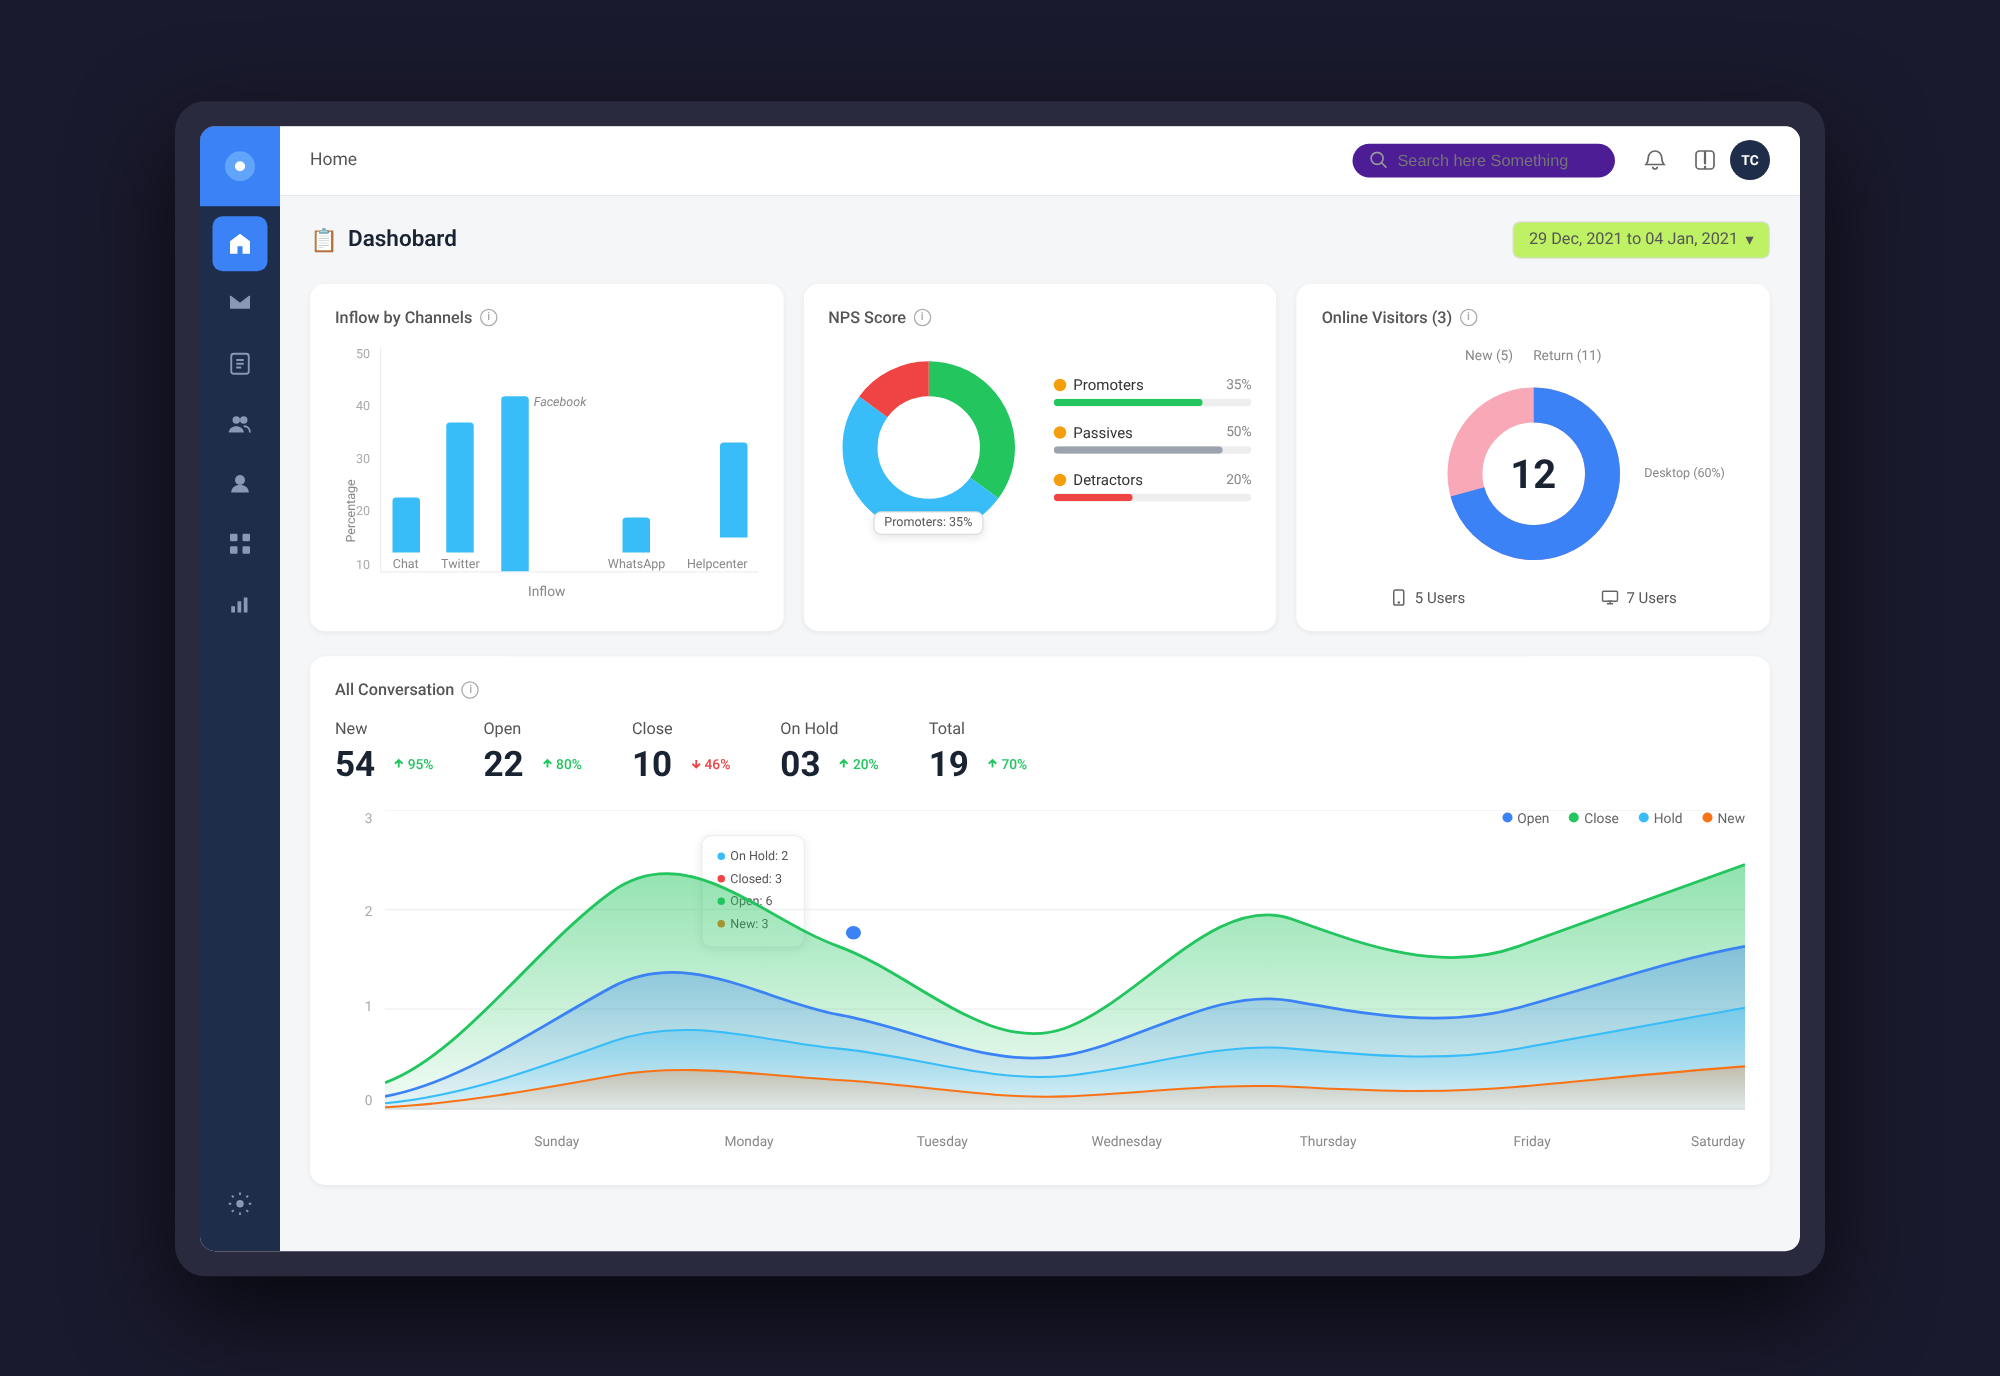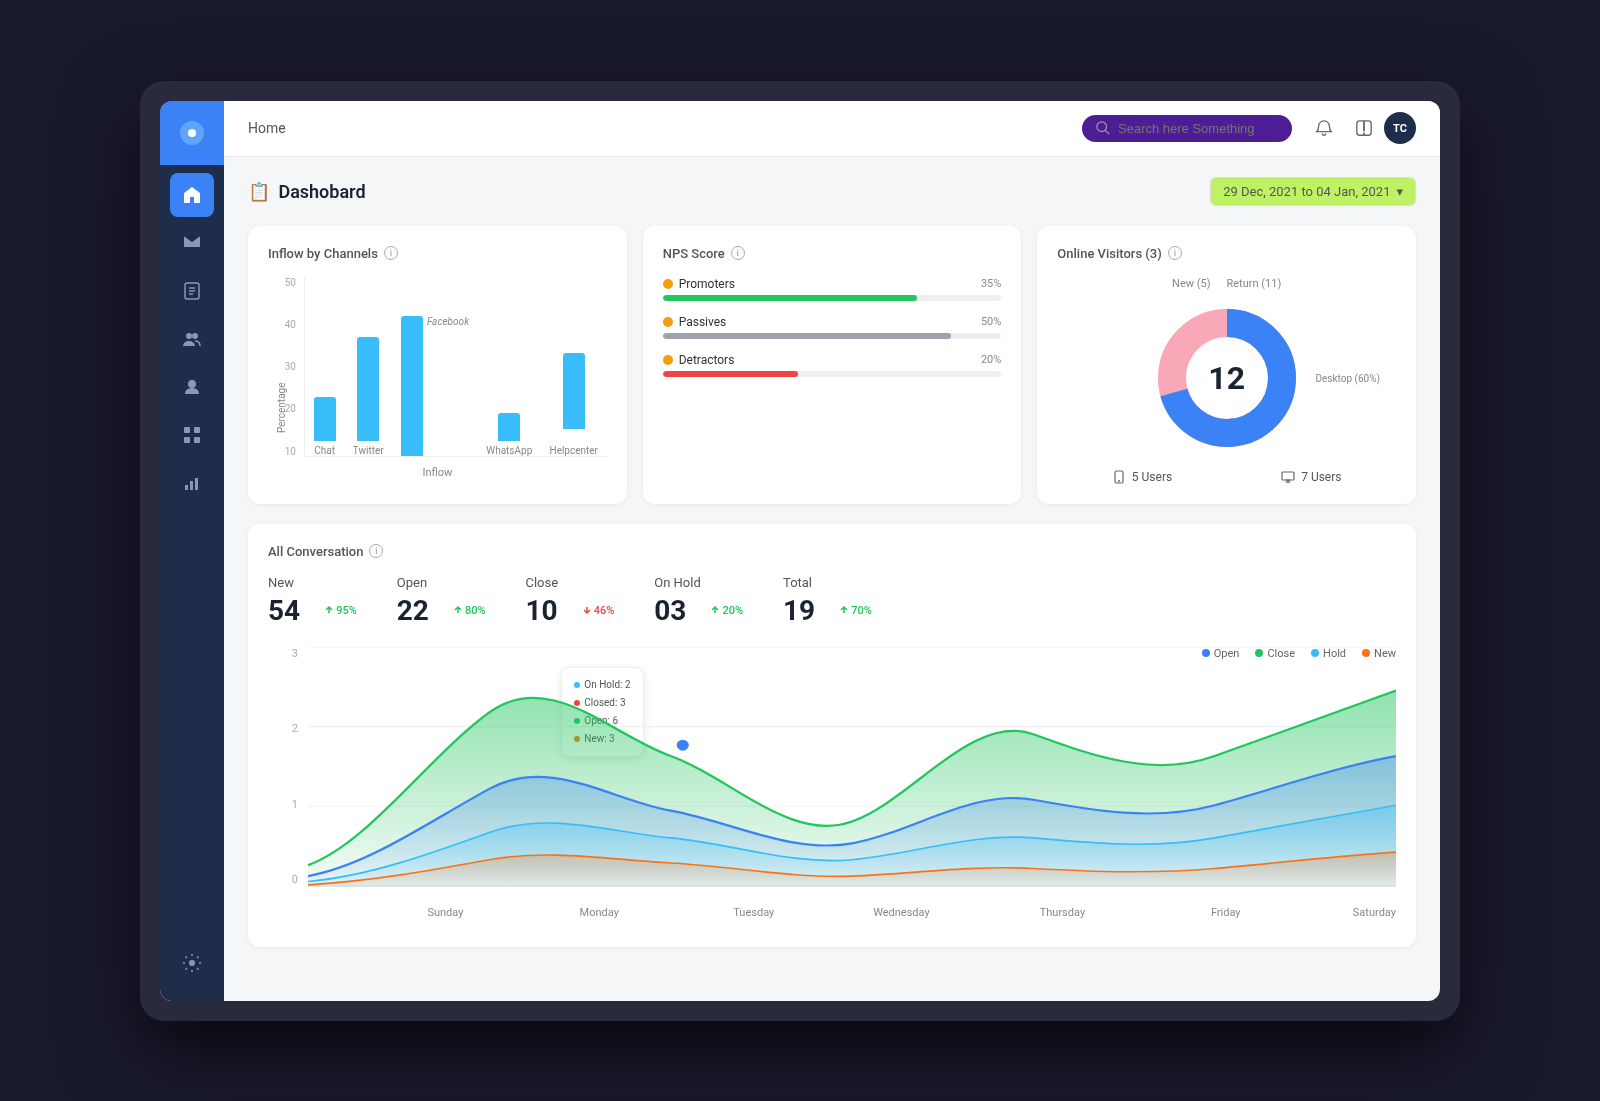--- a/index.html
+++ b/index.html
@@ -314,21 +314,21 @@
       font-size: 13px;
       color: #555;
       margin-bottom: 4px;
     }
     .conv-stat-value {
       font-size: 28px;
       font-weight: 700;
       color: #1a2332;
       display: flex;
       align-items: center;
-      gap: 24px;
+      gap: 14px;
     }
     .conv-badge {
       font-size: 11px;
       font-weight: 500;
       display: flex;
       align-items: center;
       gap: 2px;
     }
     .badge-green { color: #22c55e; }
     .badge-red { color: #ef4444; }
@@ -553,36 +553,48 @@
                 <div style="display:flex;align-items:flex-start;gap:4px;font-style:italic;">
                   <div style="width:22px;height:140px;background:#38bdf8;border-radius:3px 3px 0 0;"></div>
                   <span style="font-size:10px;color:#888;">Facebook</span>
                 </div>
 
                 <div style="display:flex;flex-direction:column;align-items:center;gap:4px;">
                   <div style="width:22px;height:28px;background:#38bdf8;border-radius:3px 3px 0 0;"></div>
                   <span style="font-size:10px;color:#888;">WhatsApp</span>
                 </div>
 
-                <div style="display:flex;flex-direction:column;align-items:center;gap:16px;">
+                <div style="display:flex;flex-direction:column;align-items:flex-end;gap:16px;">
                   <div style="width:22px;height:76px;background:#38bdf8;border-radius:3px 3px 0 0;"></div>
                   <span style="font-size:10px;color:#888;">Helpcenter</span>
                 </div>
               </div>
 
               <div style="position:absolute;bottom:-2px;left:0;right:0;text-align:center;font-size:11px;color:#888;">Inflow</div>
             </div>
           </div>
 
           <div class="card">
             <div class="card-title">
               <span>NPS Score</span>
               <span class="info-icon">i</span>
             </div>
             <div class="nps-content">
+              <div class="donut-container">
+                <svg viewBox="0 0 160 160">
+
+                  <circle cx="80" cy="80" r="55" fill="none" stroke="#22c55e" stroke-width="28" stroke-dasharray="120.9 226.9" stroke-dashoffset="0" transform="rotate(-90 80 80)"></circle>
+
+                  <circle cx="80" cy="80" r="55" fill="none" stroke="#38bdf8" stroke-width="28" stroke-dasharray="172.7 175.1" stroke-dashoffset="-120.9" transform="rotate(-90 80 80)"></circle>
+
+                  <circle cx="80" cy="80" r="55" fill="none" stroke="#ef4444" stroke-width="28" stroke-dasharray="51.8 296" stroke-dashoffset="-293.6" transform="rotate(-90 80 80)"></circle>
+                  <circle cx="80" cy="80" r="40" fill="white"></circle>
+                </svg>
+                <div class="donut-tooltip">Promoters: 35%</div>
+              </div>
               <div class="nps-legend">
 
                 <div class="nps-legend-item">
                   <div class="nps-legend-header">
                     <div class="nps-dot" style="background:#f59e0b;"></div>
                     <span class="nps-label">Promoters</span>
                     <span class="nps-pct">35%</span>
                   </div>
                   <div class="nps-bar-bg">
                     <div class="nps-bar-fill" style="width:75%;background:#22c55e;"></div>

